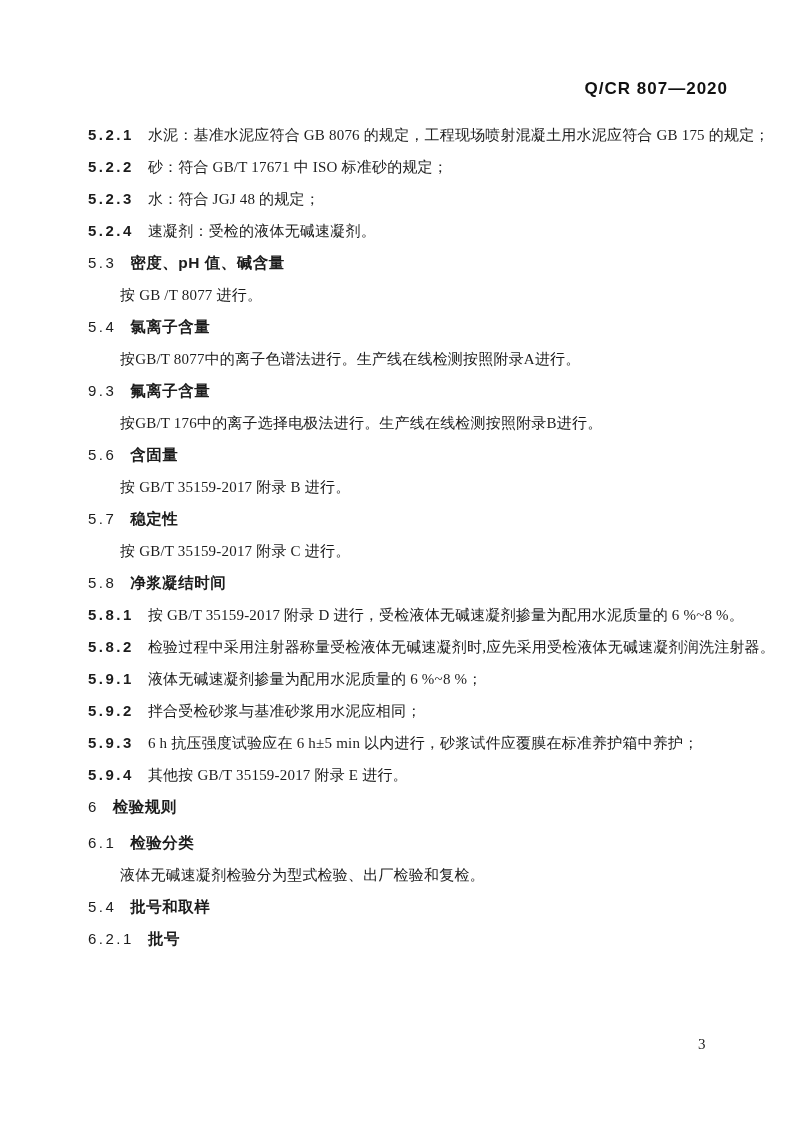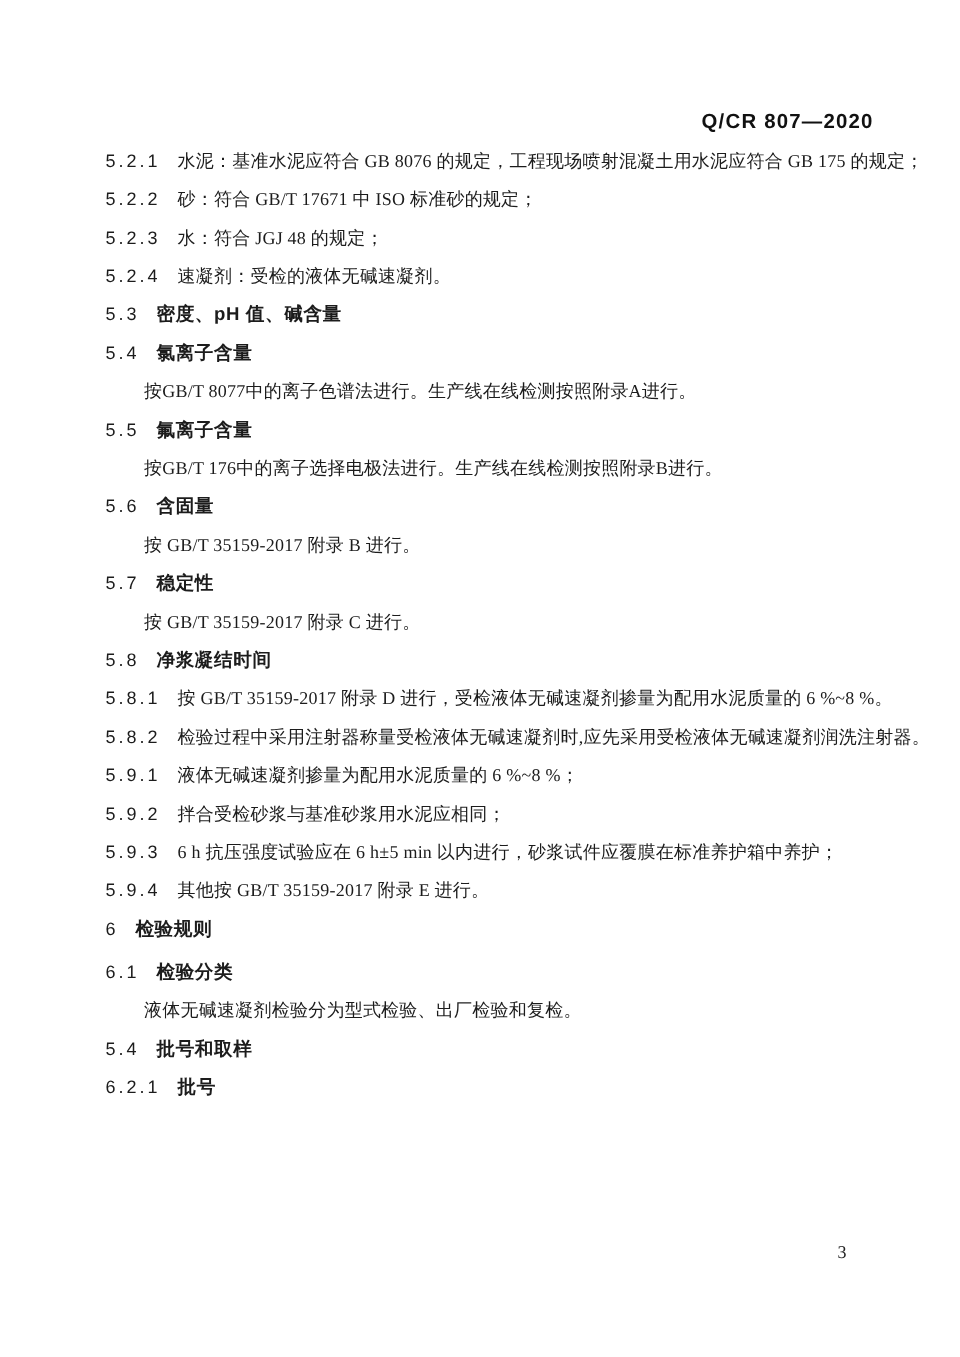--- a/index.html
+++ b/index.html
@@ -10,41 +10,41 @@
     color: #1c1c1c;
     overflow: hidden;
   }
   .page {
     position: relative;
     width: 800px; height: 1131px;
     background: #ffffff;
   }
   .running-header {
     position: absolute;
-    top: 92px; right: 72px;
+    top: 79px; right: 72px;
     font-family: "Liberation Sans", sans-serif;
     font-weight: 700;
     font-size: 17px;
     letter-spacing: 1px;
     color: #111;
   }
   .content {
     position: absolute;
     top: 126px; left: 88px; right: 56px;
   }
   .row {
     display: flex;
     align-items: baseline;
     margin-bottom: 14px;
     line-height: 18px;
     font-size: 15px;
   }
   .row .num {
     font-family: "Liberation Sans", sans-serif;
-    font-weight: 400;
+    font-weight: 700;
     letter-spacing: 2.5px;
     margin-right: 14px;
     white-space: nowrap;
     flex: 0 0 auto;
   }
   .row .txt {
     white-space: nowrap;
   }
   .clause .txt, .body .txt {
     font-family: "Liberation Serif", serif;
@@ -89,30 +89,34 @@
     <span class="txt">水：符合 JGJ 48 的规定；</span>
   </div>
       <div class="row clause">
     <span class="num">5.2.4</span>
     <span class="txt">速凝剂：受检的液体无碱速凝剂。</span>
   </div>
       <div class="row heading">
     <span class="num">5.3</span>
     <span class="txt">密度、pH 值、碱含量</span>
   </div>
+      <div class="row body">
+
+    <span class="txt">按 GB /T 8077 进行。</span>
+  </div>
       <div class="row heading">
     <span class="num">5.4</span>
     <span class="txt">氯离子含量</span>
   </div>
       <div class="row body">
 
     <span class="txt">按GB/T 8077中的离子色谱法进行。生产线在线检测按照附录A进行。</span>
   </div>
       <div class="row heading">
-    <span class="num">5.5</span>
+    <span class="num">9.3</span>
     <span class="txt">氟离子含量</span>
   </div>
       <div class="row body">
 
     <span class="txt">按GB/T 176中的离子选择电极法进行。生产线在线检测按照附录B进行。</span>
   </div>
       <div class="row heading">
     <span class="num">5.6</span>
     <span class="txt">含固量</span>
   </div>

